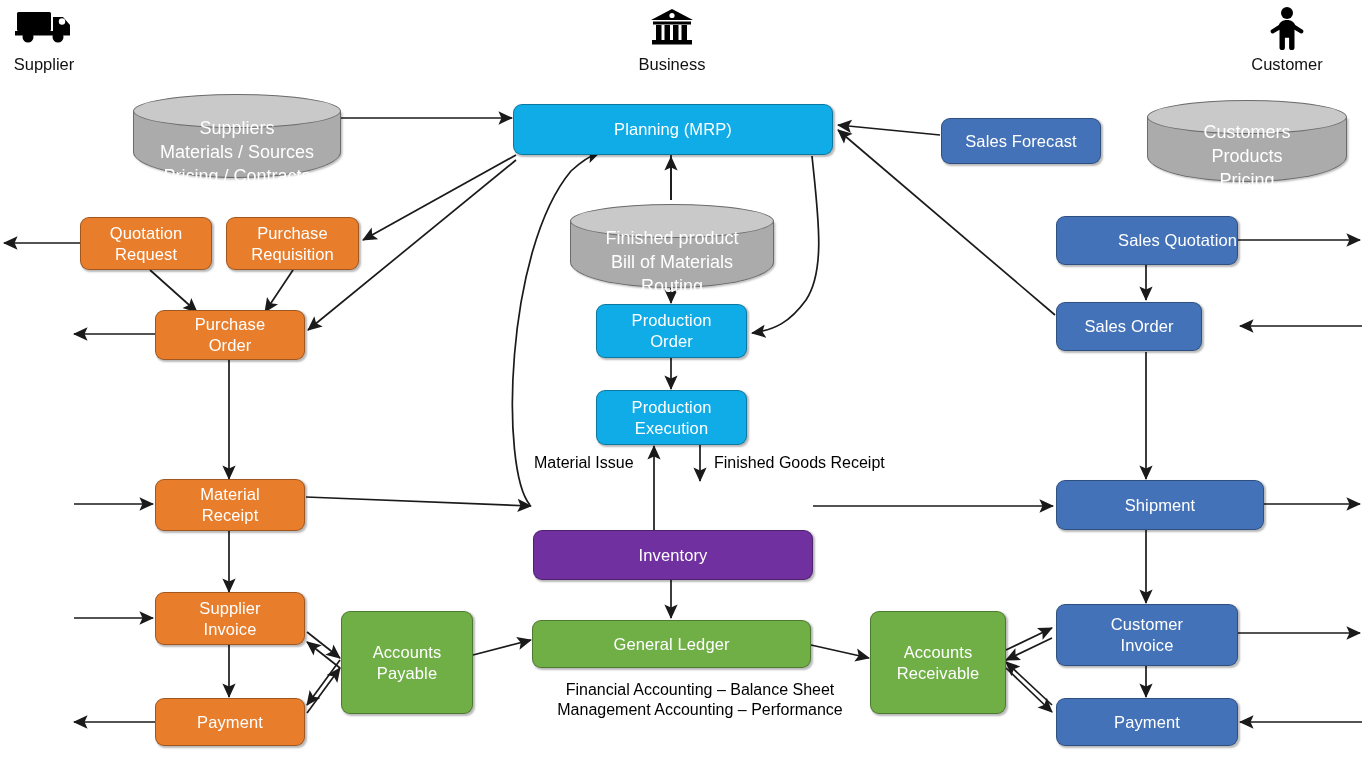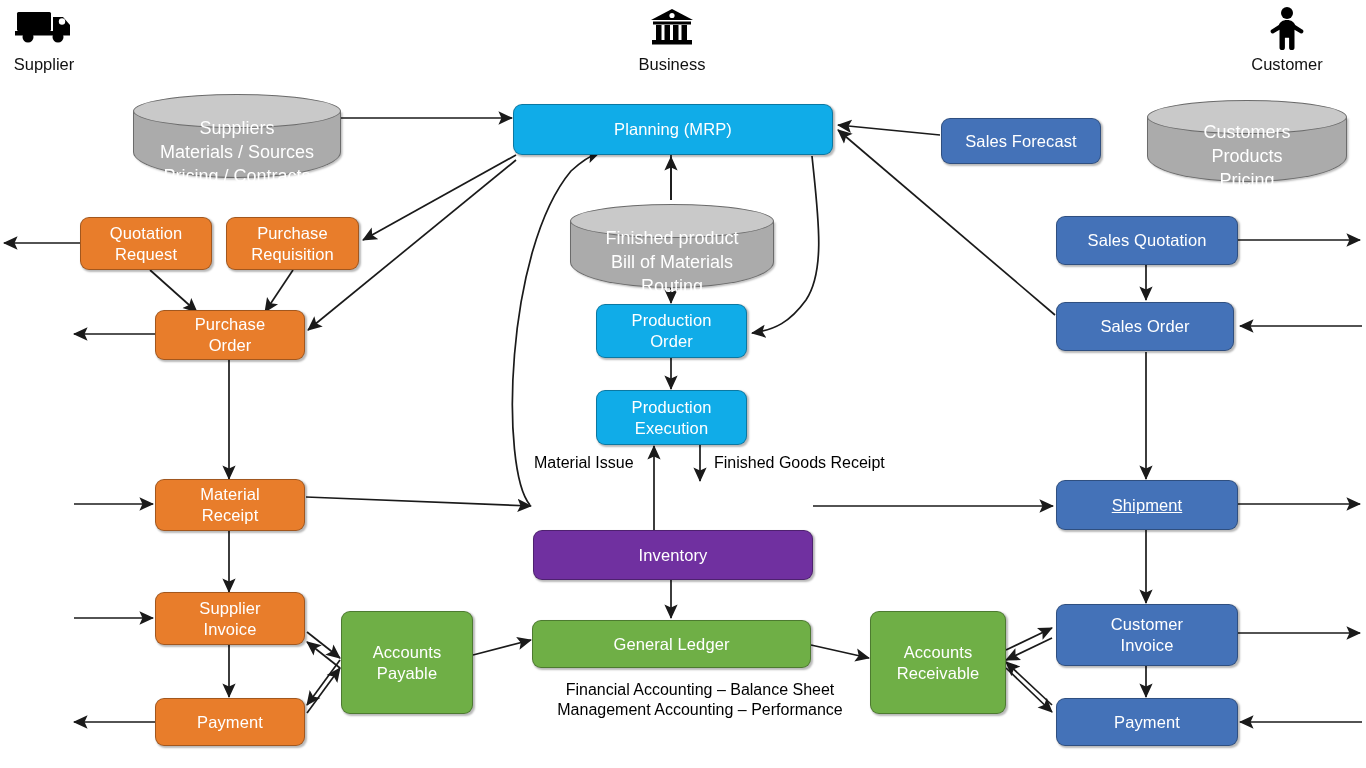--- a/index.html
+++ b/index.html
@@ -334,29 +334,29 @@
   </div>
 
   <div class="node c-purple" style="left:533px; top:482px; width:280px; height:50px;margin-top:48px;">
     <span>Inventory</span>
   </div>
 
   <div class="node c-blue" style="left:941px; top:118px; width:160px; height:46px;">
     <span>Sales Forecast</span>
   </div>
 
-  <div class="node c-blue" style="left:1056px; top:216px; width:182px; height:49px;">
+  <div class="node c-blue" style="left:1056px; top:216px; width:182px; height:49px;justify-content:flex-end;">
     <span>Sales Quotation</span>
   </div>
 
-  <div class="node c-blue" style="left:1056px; top:302px; width:178px; height:49px;">
+  <div class="node c-blue" style="left:1056px; top:302px; width:146px; height:49px;">
     <span>Sales Order</span>
   </div>
 
-  <div class="node c-blue" style="left:1056px; top:480px; width:182px; height:50px;text-decoration:underline;">
+  <div class="node c-blue" style="left:1056px; top:480px; width:208px; height:50px;">
     <span>Shipment</span>
   </div>
 
   <div class="node c-blue" style="left:1056px; top:604px; width:182px; height:62px;">
     <span>Customer
 Invoice</span>
   </div>
 
   <div class="node c-blue" style="left:1056px; top:698px; width:182px; height:48px;">
     <span>Payment</span>

